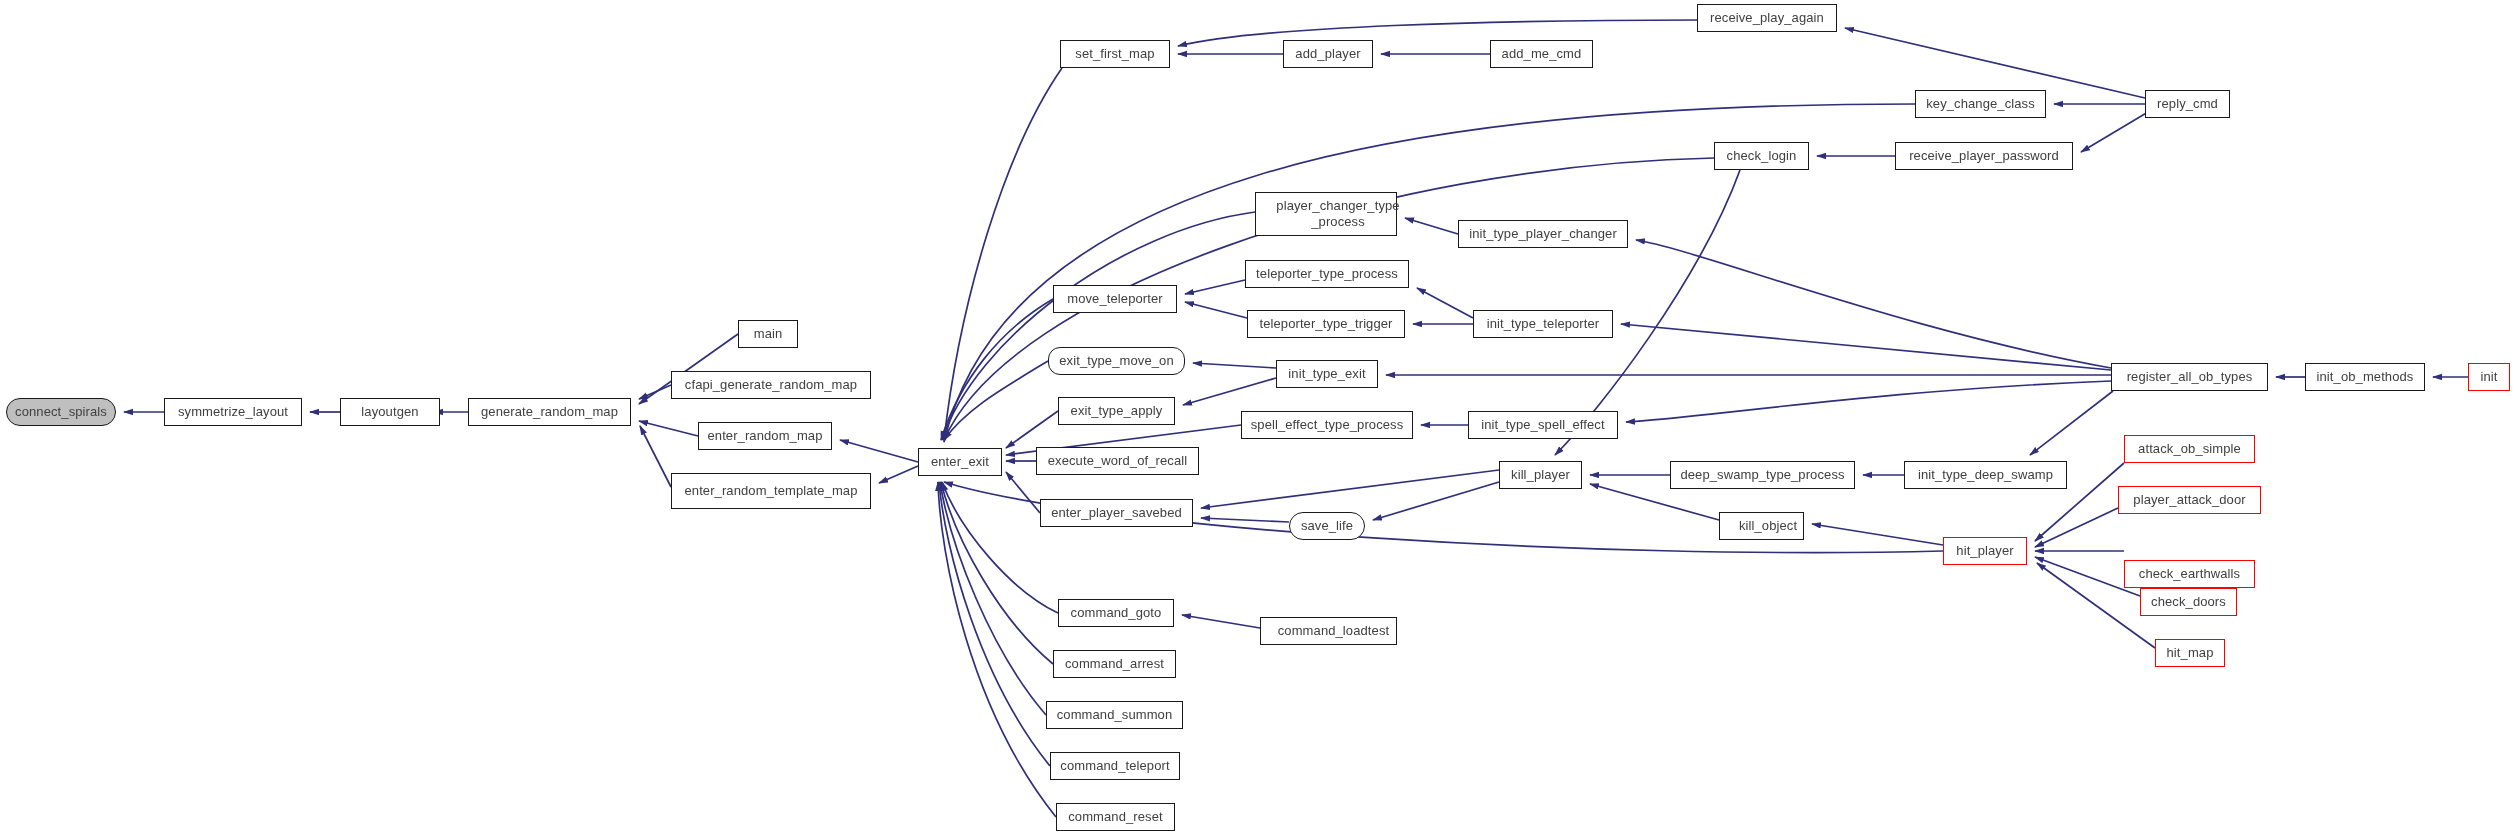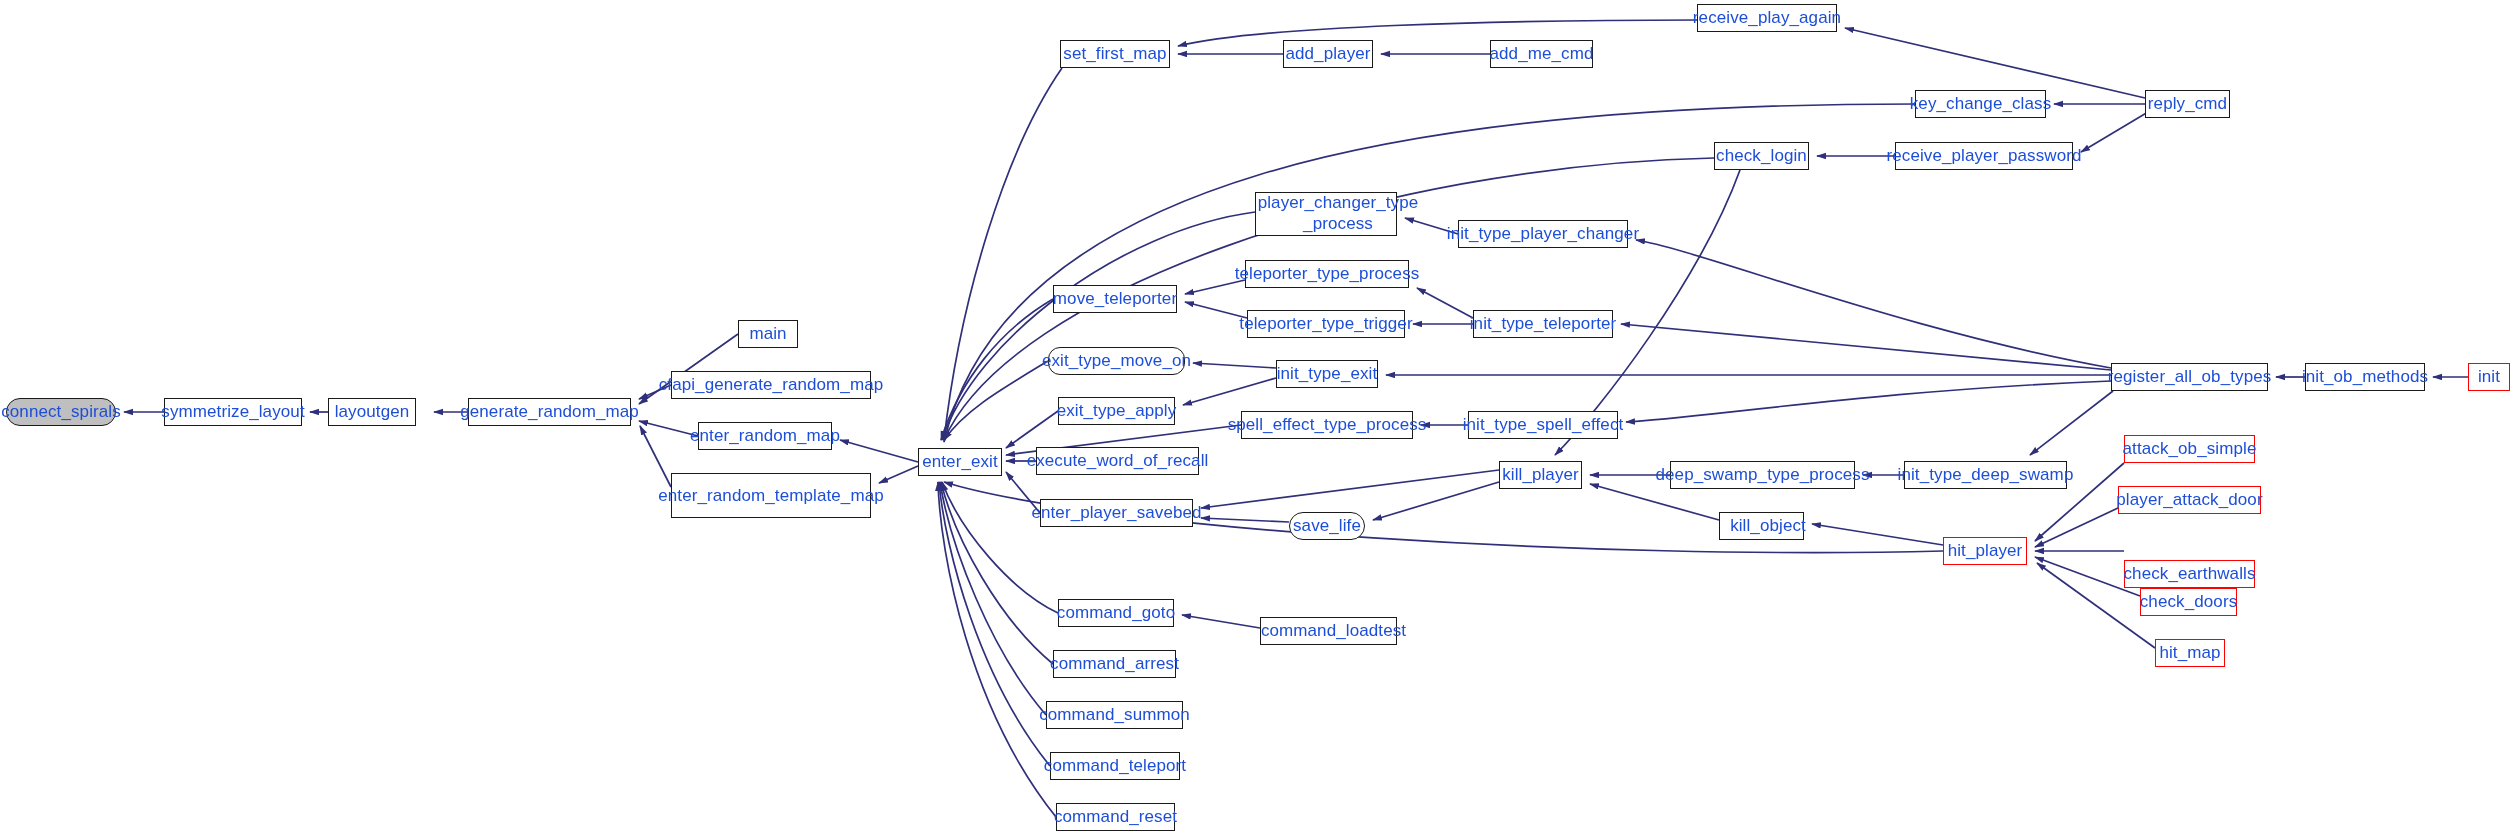--- a/index.html
+++ b/index.html
@@ -1,21 +1,21 @@
 <!DOCTYPE html>
 <html><head>
 <meta charset="utf-8">
 <style>
   html,body{margin:0;padding:0;background:#ffffff;}
   body{font-family:"Liberation Sans",sans-serif;}
   #canvas{position:relative;width:2515px;height:836px;background:#fff;overflow:hidden;}
   #edges{position:absolute;left:0;top:0;width:2515px;height:836px;pointer-events:none;}
   .node{position:absolute;box-sizing:border-box;display:flex;align-items:center;
         justify-content:center;text-align:center;background:#ffffff;
-        border:1.6px solid #1a1a1a;font-size:17px;color:#1d4ed8;line-height:1.15;
+        border:1.6px solid #1a1a1a;font-size:13px;color:#404040;line-height:1.15;
         white-space:pre;letter-spacing:.1px;}
   .node.red{border-color:#ff0000;}
   .node.hl{background:#bfbfbf;border-color:#1a1a1a;border-radius:14px;}
   .node.two{line-height:1.22;padding-left:24px;}
 </style>
 </head>
 <body>
 
 <div id="canvas">
   <svg id="edges" viewBox="0 0 2515 836" xmlns="http://www.w3.org/2000/svg">
@@ -84,26 +84,26 @@
         <path d="M2118,508 L2035,547" marker-end="url(#arrow)"></path>
         <path d="M2124,551 L2035,551" marker-end="url(#arrow)"></path>
         <path d="M2140,596 L2035,557" marker-end="url(#arrow)"></path>
         <path d="M2155,648 L2037,563" marker-end="url(#arrow)"></path>
         <path d="M1260,628 L1182,615" marker-end="url(#arrow)"></path>
       </g>
   </svg>
   <div id="node-layer">
       <div class="node hl" style="left: 6px; top: 398px; width: 110px; height: 28px;">connect_spirals</div>
       <div class="node" style="left: 164px; top: 398px; width: 138px; height: 28px;">symmetrize_layout</div>
-      <div class="node" style="left: 328px; top: 398px; width: 88px; height: 28px;">layoutgen</div>
+      <div class="node" style="left: 340px; top: 398px; width: 100px; height: 28px;">layoutgen</div>
       <div class="node" style="left: 468px; top: 398px; width: 163px; height: 28px;">generate_random_map</div>
       <div class="node" style="left: 738px; top: 320px; width: 60px; height: 28px;">main</div>
       <div class="node" style="left: 671px; top: 371px; width: 200px; height: 28px;">cfapi_generate_random_map</div>
       <div class="node" style="left: 698px; top: 422px; width: 134px; height: 28px;">enter_random_map</div>
-      <div class="node" style="left: 671px; top: 473px; width: 200px; height: 45px;">enter_random_template_map</div>
+      <div class="node" style="left: 671px; top: 473px; width: 200px; height: 36px;">enter_random_template_map</div>
       <div class="node" style="left: 918px; top: 448px; width: 84px; height: 28px;">enter_exit</div>
       <div class="node" style="left: 1060px; top: 40px; width: 110px; height: 28px;">set_first_map</div>
       <div class="node" style="left: 1283px; top: 40px; width: 90px; height: 28px;">add_player</div>
       <div class="node" style="left: 1490px; top: 40px; width: 103px; height: 28px;">add_me_cmd</div>
       <div class="node" style="left: 1697px; top: 4px; width: 140px; height: 28px;">receive_play_again</div>
       <div class="node" style="left: 1915px; top: 90px; width: 131px; height: 28px;">key_change_class</div>
       <div class="node" style="left: 2145px; top: 90px; width: 85px; height: 28px;">reply_cmd</div>
       <div class="node" style="left: 1714px; top: 142px; width: 95px; height: 28px;">check_login</div>
       <div class="node" style="left: 1895px; top: 142px; width: 178px; height: 28px;">receive_player_password</div>
       <div class="node two" style="left: 1255px; top: 192px; width: 142px; height: 44px;">player_changer_type

